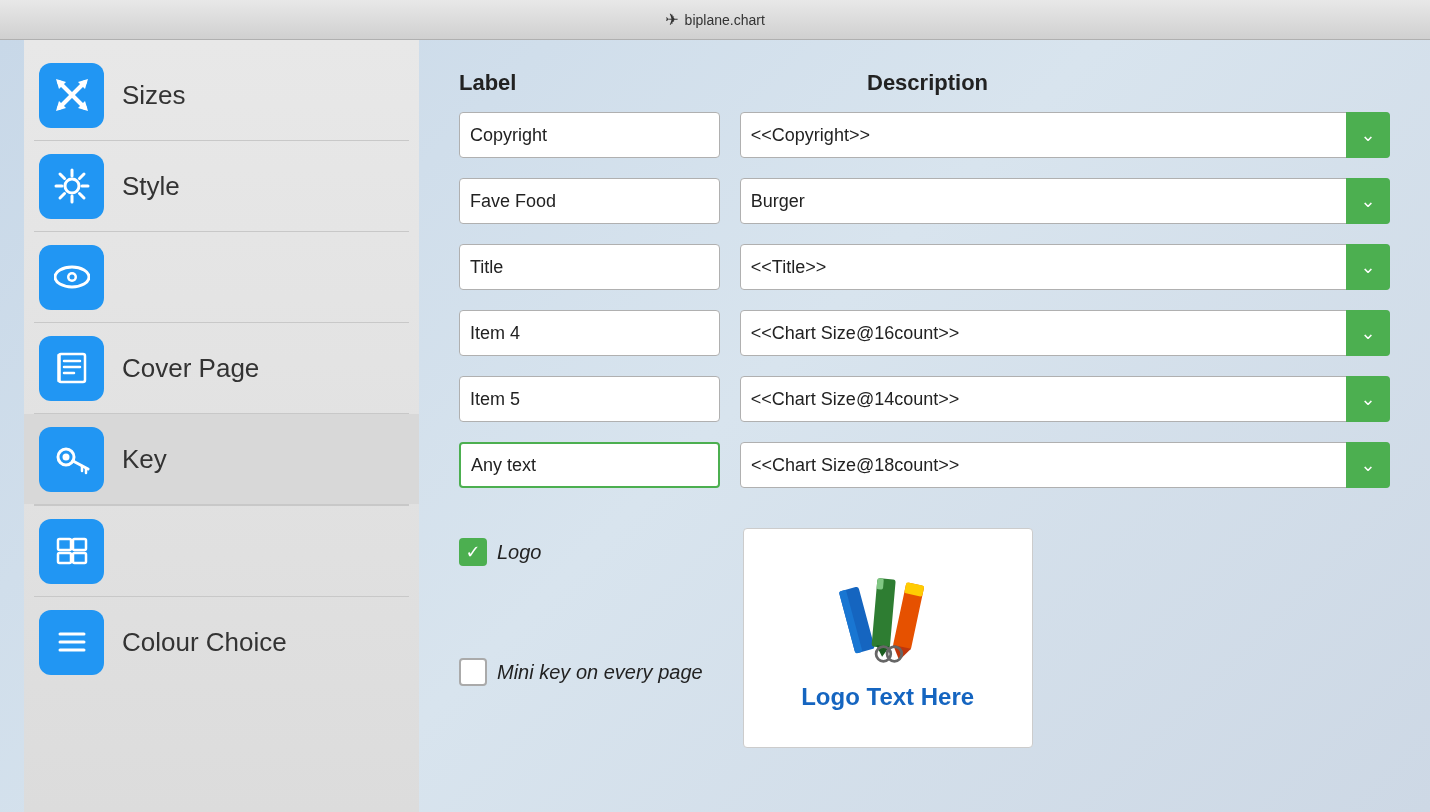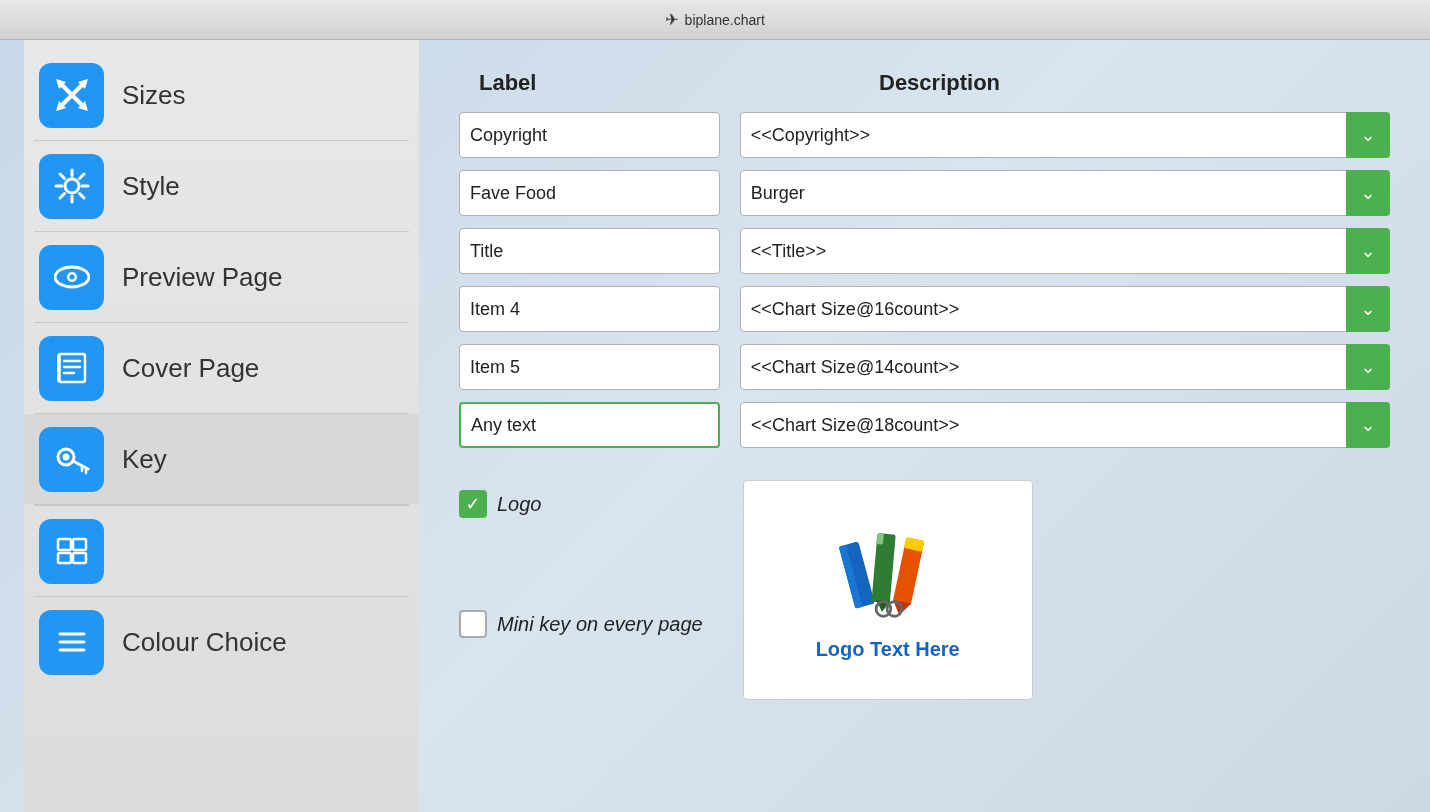--- a/index.html
+++ b/index.html
@@ -84,22 +84,21 @@
     
     .right-panel {
       flex: 1;
       padding: 30px 40px;
       overflow-y: auto;
     }
 
     .columns-header {
       display: flex;
       margin-bottom: 16px;
-      gap: 0;
-      margin-left: 20px;
+      gap: 8px;
     }
 
     .col-label-header {
       width: 300px;
       font-size: 22px;
       font-weight: 600;
       color: #222;
       margin-right: 100px;
     }
 
@@ -112,21 +111,21 @@
     .fields-area {
       display: flex;
       flex-direction: column;
       gap: 4px;
     }
 
     .field-row {
       display: flex;
       align-items: flex-start;
       gap: 20px;
-      margin-bottom: 8px;
+      margin-bottom: 16px;
     }
 
     .label-input {
       width: 285px;
       height: 46px;
       border: 1px solid #b0b0b0;
       border-radius: 4px;
       background: white;
       font-size: 18px;
       padding: 0 10px;
@@ -238,21 +237,21 @@
     }
 
     .logo-icon-area {
       display: flex;
       align-items: center;
       justify-content: center;
       margin-bottom: 8px;
     }
 
     .logo-text {
-      font-size: 20px;
+      font-size: 24px;
       font-weight: 700;
       color: #1565c0;
     }
 
     
     .pencils-svg {
       width: 110px;
       height: 110px;
     }
 
@@ -312,21 +311,20 @@
     <div class="sidebar-divider"></div>
 
     <div class="sidebar-item">
       <div class="sidebar-icon">
         <svg width="36" height="36" viewBox="0 0 36 36" fill="none">
           <ellipse cx="18" cy="18" rx="17" ry="10" stroke="white" stroke-width="3" fill="none"></ellipse>
           <circle cx="18" cy="18" r="5" fill="white"></circle>
           <circle cx="18" cy="18" r="2.5" fill="#2196f3"></circle>
         </svg>
       </div>
-      <span class="sidebar-label">Preview Page</span>
     </div>
 
     <div class="sidebar-divider"></div>
 
     <div class="sidebar-item">
       <div class="sidebar-icon">
         <svg width="36" height="36" viewBox="0 0 36 36" fill="none">
           <rect x="5" y="4" width="26" height="28" rx="2" stroke="white" stroke-width="2.5" fill="none"></rect>
           <line x1="10" y1="11" x2="26" y2="11" stroke="white" stroke-width="2.5" stroke-linecap="round"></line>
           <line x1="10" y1="17" x2="26" y2="17" stroke="white" stroke-width="2.5" stroke-linecap="round"></line>

